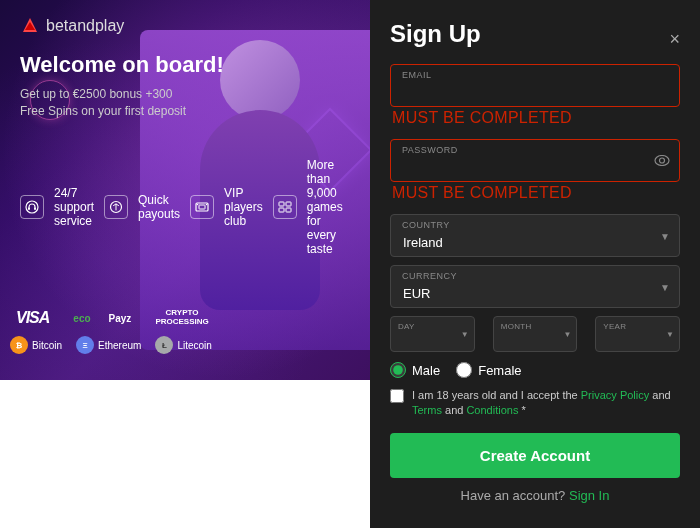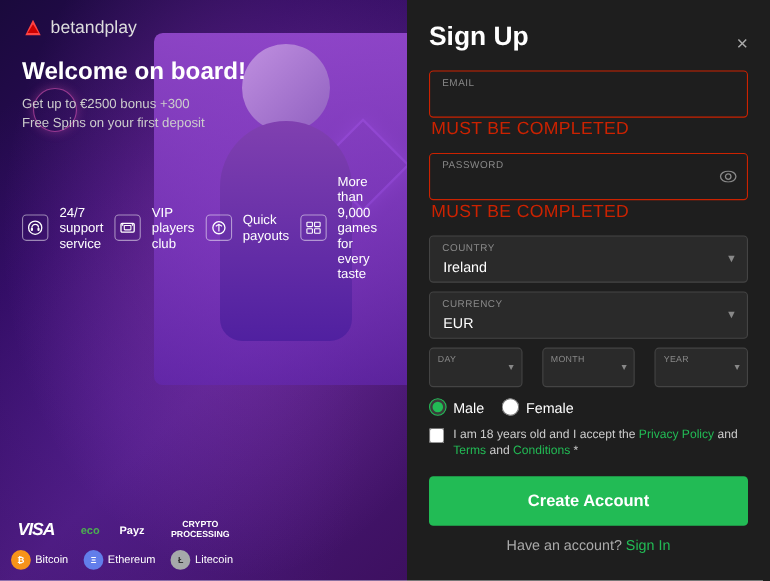--- a/index.html
+++ b/index.html
@@ -7,21 +7,21 @@
       width: 700px;
       height: 528px;
       display: flex;
       font-family: Arial, sans-serif;
       overflow: hidden;
     }
 
     
     .left-panel {
       width: 370px;
-      height: 528px;
+      height: 380px;
       background: linear-gradient(135deg, #1a0a3c 0%, #2d0a5c 30%, #4a1a7a 60%, #3d1060 100%);
       position: relative;
       overflow: hidden;
       flex-shrink: 0;
     }
     .left-panel::before {
       content: '';
       position: absolute;
       top: 0; left: 0; right: 0; bottom: 0;
       background: radial-gradient(ellipse at 60% 40%, rgba(180,80,220,0.4) 0%, transparent 70%),
@@ -138,21 +138,21 @@
       border-radius: 4px;
       display: flex;
       align-items: center;
       justify-content: center;
       font-size: 11px;
       flex-shrink: 0;
     }
 
     .payment-section {
       position: absolute;
-      bottom: 10px;
+      bottom: 26px;
       left: 10px;
       right: 10px;
     }
     .payment-row {
       display: flex;
       align-items: center;
       gap: 12px;
       margin-bottom: 6px;
     }
     .payment-logo {
@@ -455,36 +455,36 @@
             <path d="M4 7c0-1.7 1.3-3 3-3s3 1.3 3 3" stroke="white" stroke-width="1.2" fill="none"></path>
             <rect x="3" y="7" width="2" height="3" rx="1" fill="white"></rect>
             <rect x="9" y="7" width="2" height="3" rx="1" fill="white"></rect>
           </svg>
         </div>
         <span>24/7 support service</span>
       </div>
       <div class="feature-item">
         <div class="feature-icon">
           <svg width="14" height="14" viewBox="0 0 14 14" fill="none">
+            <circle cx="7" cy="7" r="5.5" stroke="white" stroke-width="1.2"></circle>
+            <path d="M7 4v6M4.5 5.5l2.5-1.5 2.5 1.5" stroke="white" stroke-width="1" fill="none" stroke-linecap="round"></path>
+          </svg>
+        </div>
+        <span>Quick payouts</span>
+      </div>
+      <div class="feature-item">
+        <div class="feature-icon">
+          <svg width="14" height="14" viewBox="0 0 14 14" fill="none">
             <rect x="1" y="3" width="12" height="8" rx="1" stroke="white" stroke-width="1.2"></rect>
             <rect x="4" y="5" width="6" height="4" rx="0.5" stroke="white" stroke-width="1"></rect>
             <circle cx="2.5" cy="4.5" r="0.8" fill="white"></circle>
             <circle cx="11.5" cy="4.5" r="0.8" fill="white"></circle>
           </svg>
         </div>
         <span>VIP players club</span>
-      </div>
-      <div class="feature-item">
-        <div class="feature-icon">
-          <svg width="14" height="14" viewBox="0 0 14 14" fill="none">
-            <circle cx="7" cy="7" r="5.5" stroke="white" stroke-width="1.2"></circle>
-            <path d="M7 4v6M4.5 5.5l2.5-1.5 2.5 1.5" stroke="white" stroke-width="1" fill="none" stroke-linecap="round"></path>
-          </svg>
-        </div>
-        <span>Quick payouts</span>
       </div>
       <div class="feature-item">
         <div class="feature-icon">
           <svg width="14" height="14" viewBox="0 0 14 14" fill="none">
             <rect x="1" y="2" width="5" height="4" rx="0.5" stroke="white" stroke-width="1"></rect>
             <rect x="8" y="2" width="5" height="4" rx="0.5" stroke="white" stroke-width="1"></rect>
             <rect x="1" y="8" width="5" height="4" rx="0.5" stroke="white" stroke-width="1"></rect>
             <rect x="8" y="8" width="5" height="4" rx="0.5" stroke="white" stroke-width="1"></rect>
           </svg>
         </div>

